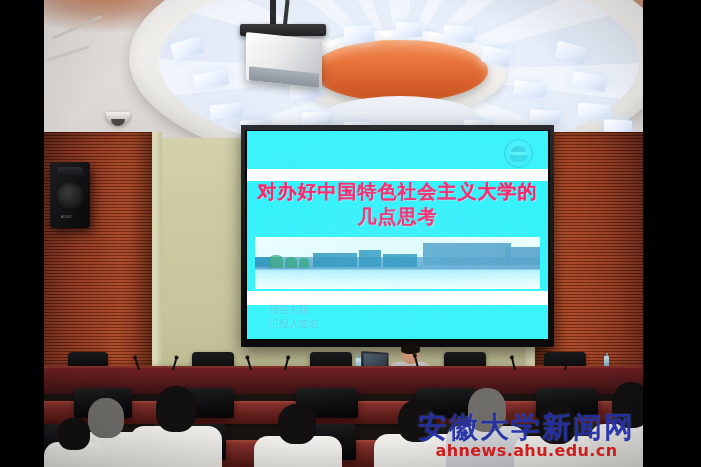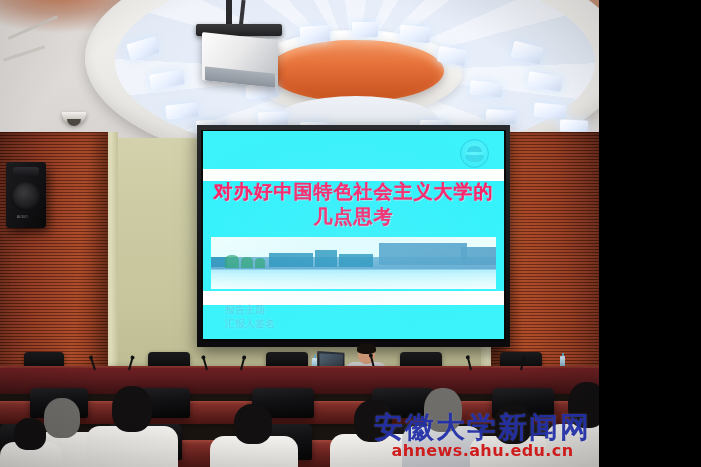--- a/index.html
+++ b/index.html
@@ -3,20 +3,21 @@
 <meta charset="utf-8">
 <style>
   html,body{margin:0;padding:0;background:#000;}
   body{font-family:"Liberation Sans",sans-serif;}
 
   #scene{
     position:relative;
     width:599px;height:467px;
     overflow:hidden;
     background:#1a1410;
+    margin-left:44px;
   }
 
   
   .ceiling{
     position:absolute;left:0;top:0;width:701px;height:142px;
     background:
       radial-gradient(ellipse 150px 60px at 60px -10px, #c8744a 0%, #b0634080 40%, transparent 72%),
       radial-gradient(ellipse 170px 55px at 640px -5px, #cf7b4f 0%, #b6684080 42%, transparent 74%),
       linear-gradient(180deg,#ece9e6 0%,#e2dedb 40%,#d7d3d0 100%);
   }

